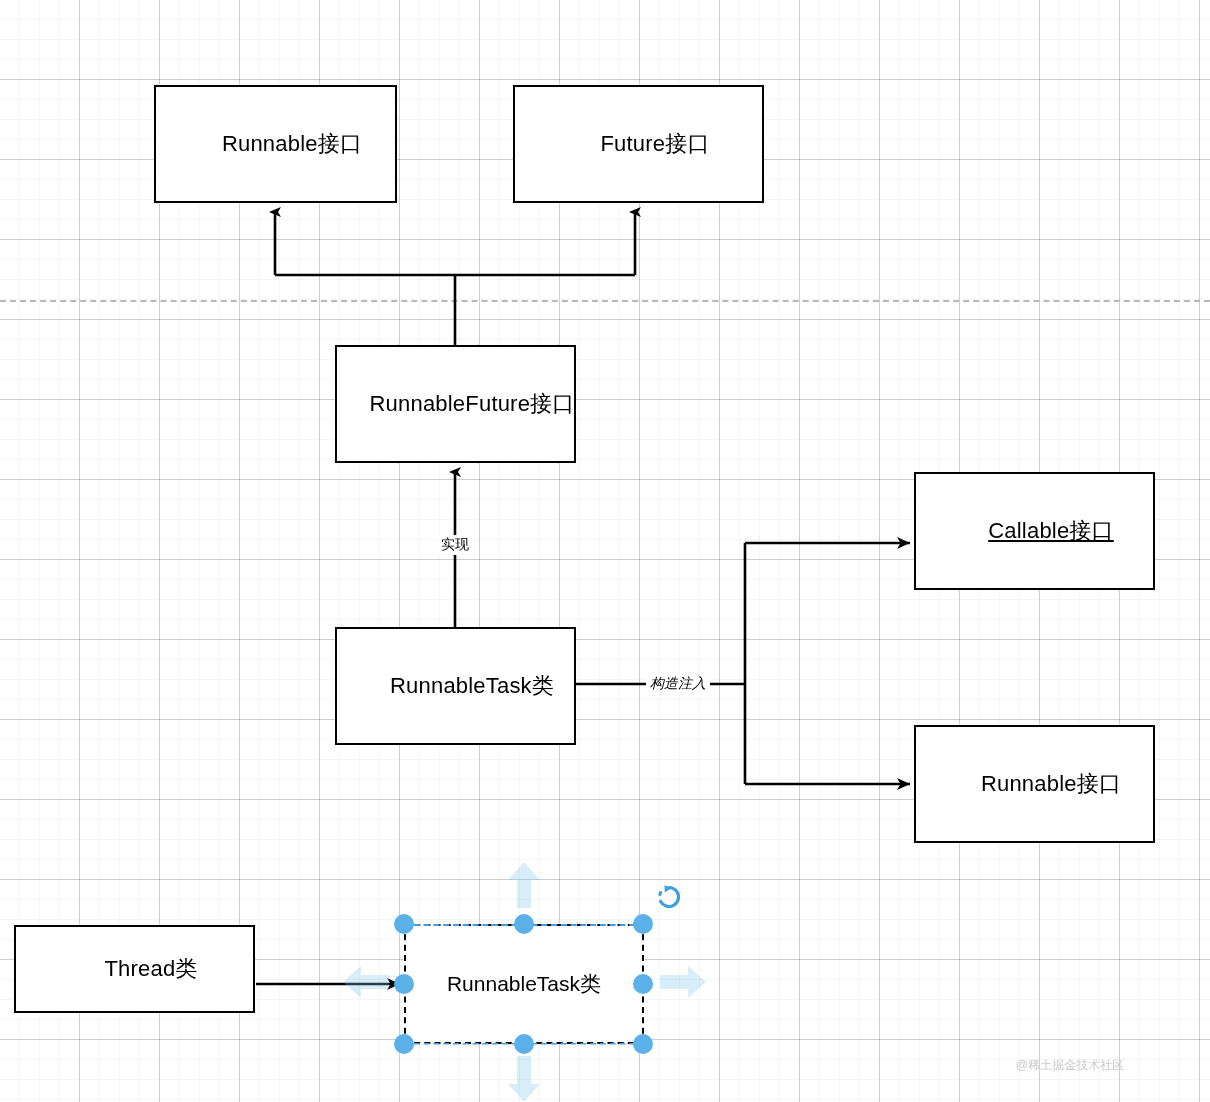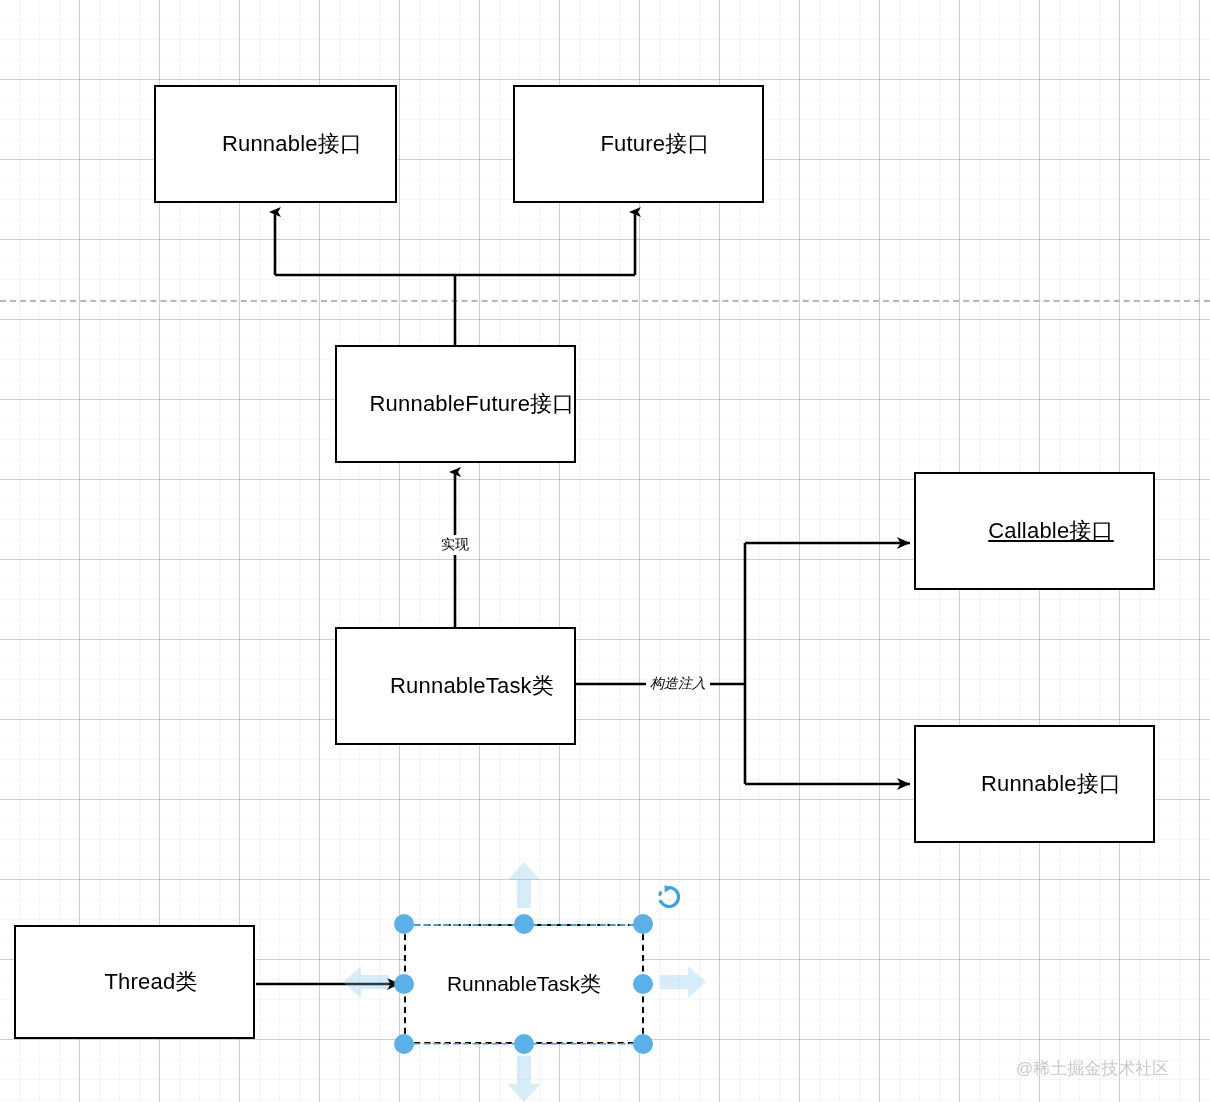--- a/index.html
+++ b/index.html
@@ -62,21 +62,21 @@
   }
   .handle{
     position:absolute;width:20px;height:20px;border-radius:50%;
     background:#5bb0e8;transform:translate(-50%,-50%);
   }
   .hint-arrow{position:absolute;transform:translate(-50%,-50%);opacity:.30;}
   .rotate-icon{position:absolute;transform:translate(-50%,-50%);}
 
   
   #watermark{
-    position:absolute;font-size:17px;color:#c9c9c9;white-space:nowrap;
+    position:absolute;font-size:12px;color:#c9c9c9;white-space:nowrap;
   }
 </style>
 </head>
 <body>
 
 <div id="canvas">
 
   <div id="grid"></div>
 
   <div id="guide" style="top: 300px;"></div>
@@ -125,21 +125,21 @@
   </div>
   <div class="node" style="left: 335px; top: 627px; width: 241px; height: 118px;">
     <span>RunnableTask类</span>
   </div>
   <div class="node" style="left: 914px; top: 472px; width: 241px; height: 118px; text-decoration: underline;">
     <span>Callable接口</span>
   </div>
   <div class="node" style="left: 914px; top: 725px; width: 241px; height: 118px;">
     <span>Runnable接口</span>
   </div>
-  <div class="node" style="left: 14px; top: 925px; width: 241px; height: 114px;">
+  <div class="node" style="left: 14px; top: 925px; width: 241px; height: 88px;">
     <span>Thread类</span>
   </div>
 
   <div class="edge-label" style="left: 455px; top: 545px;">实现</div>
   <div class="edge-label" style="left: 678px; top: 684px; font-style: italic;">构造注入</div>
 
   <div id="selection">
 
     <div class="sel-box" style="left: 404px; top: 924px; width: 240px; height: 120px;">
       <span>RunnableTask类</span>

